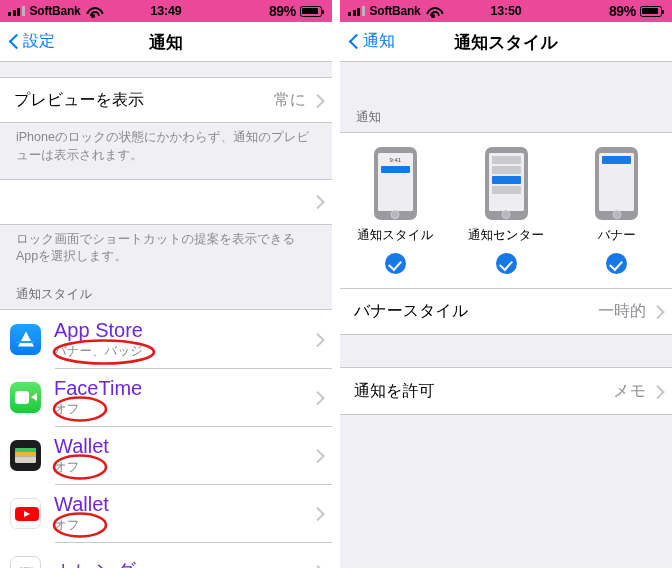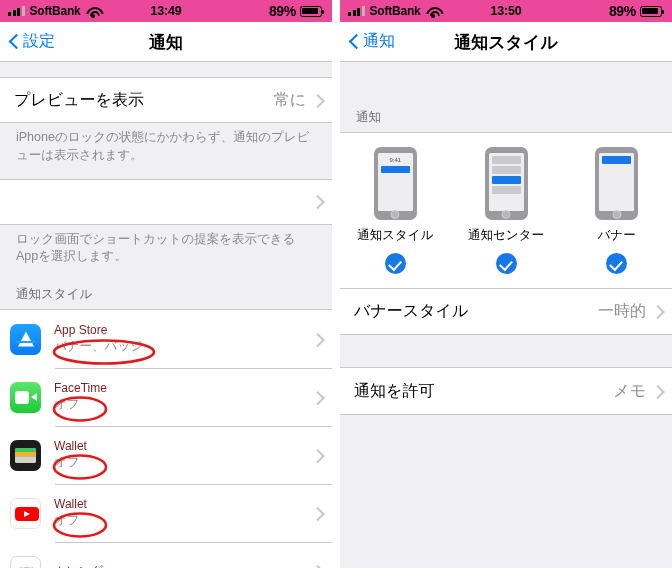--- a/index.html
+++ b/index.html
@@ -137,21 +137,21 @@
   }
   .app-row + .app-row::before {
     content: ""; position: absolute; left: 55px; right: 0; top: 0;
     height: .5px; background: #c8c7cc;
   }
   .app-icon {
     width: 31px; height: 31px; border-radius: 7px; flex: none;
     margin-right: 13px; position: relative; overflow: hidden;
   }
   .app-texts { display: flex; flex-direction: column; gap: 1px; }
-  .app-name { font-size: 12px; color: #7f1d1d; }
+  .app-name { font-size: 20px; color: #6d28d9; }
   .app-sub { font-size: 12.5px; color: #8a8a8e; }
 
   .ic-appstore { background: linear-gradient(180deg,#1fa2ff,#0a7cf0); }
   .ic-appstore::before {
     content: ""; position: absolute; left: 50%; top: 50%;
     transform: translate(-50%,-50%);
     width: 0; height: 0;
     border-left: 8px solid transparent; border-right: 8px solid transparent;
     border-bottom: 15px solid #fff;
   }

